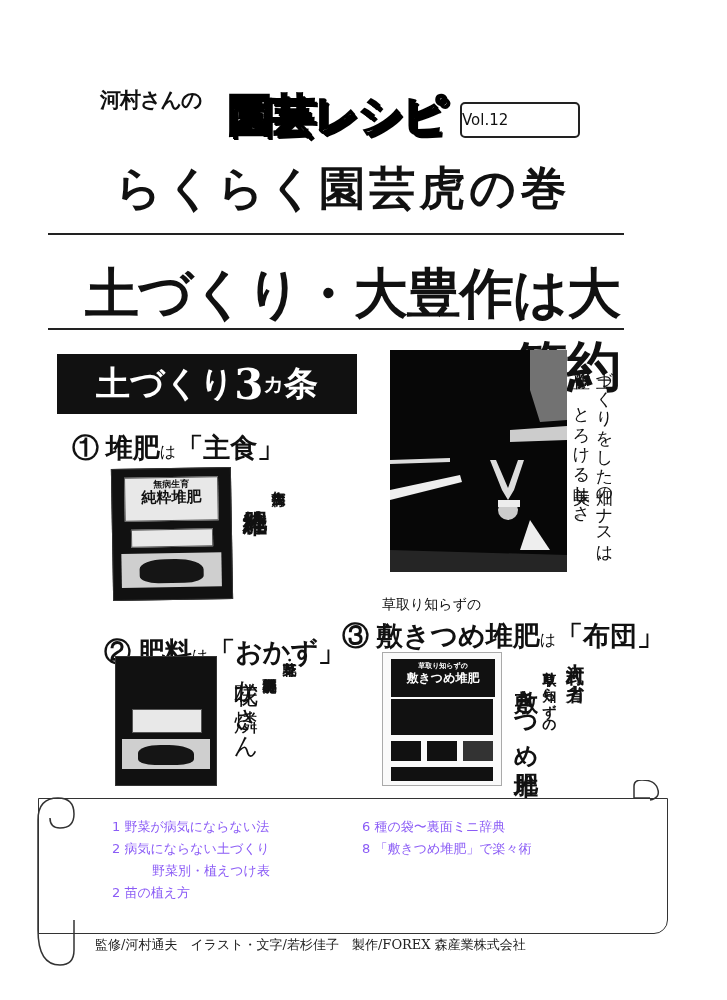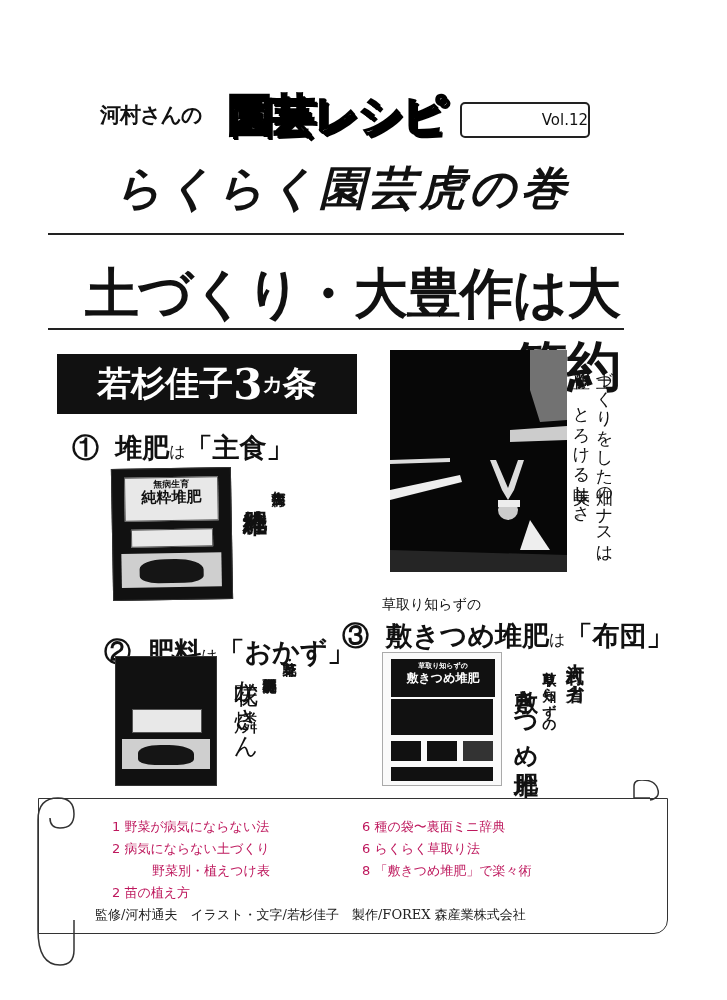--- a/index.html
+++ b/index.html
@@ -1,60 +1,60 @@
 <!DOCTYPE html>
 <html><head>
 <meta charset="utf-8">
 <style>
   html, body { margin:0; padding:0; background:#fff; }
   body { width:727px; height:1000px; position:relative; overflow:hidden; color:#111;
          font-family:"DejaVu Serif", serif; }
   .abs { position:absolute; }
-  .series-author { left:100px; top:101px; font-family:"DejaVu Sans", sans-serif; font-weight:bold; font-size:21px; letter-spacing:-1px; }
+  .series-author { left:100px; top:86px; font-family:"DejaVu Sans", sans-serif; font-weight:bold; font-size:21px; letter-spacing:-1px; }
   .series-name { left:228px; top:86px; font-family:"DejaVu Sans", sans-serif; font-weight:bold; font-size:44px; letter-spacing:-1px;
                  color:#fff; -webkit-text-stroke:2px #000; text-shadow:3px 3px 0 #000, 4px 4px 0 #000; }
   .vol-badge { left:460px; top:102px; width:116px; height:32px; border:2px solid #222; border-radius:5px;
-               font-family:"DejaVu Sans", sans-serif; font-size:15px; display:flex; align-items:center; justify-content:flex-end;padding-left:10px; }
-  .subtitle { left:115px; top:158px; font-family:"DejaVu Sans", sans-serif; font-weight:bold; font-size:46px; letter-spacing:4px;font-style:italic; }
+               font-family:"DejaVu Sans", sans-serif; font-size:15px; display:flex; align-items:center; justify-content:flex-start; }
+  .subtitle { left:115px; top:158px; font-family:"DejaVu Sans", sans-serif; font-weight:bold; font-size:46px; letter-spacing:4px; }
   .rule { left:48px; width:576px; height:2px; background:#222; }
   .headline { left:60px; top:258px; width:560px; text-align:right; font-family:"DejaVu Serif", serif; font-weight:bold; font-size:54px; letter-spacing:-1px; }
   .section-banner { left:57px; top:354px; width:300px; height:60px; background:#111; color:#fff;
                     font-family:"DejaVu Serif", serif; font-weight:bold; font-size:34px; display:flex; align-items:center; justify-content:center; }
   .section-banner .big { font-size:42px; }
   .section-banner .small { font-size:20px; }
-  .rule-head { font-family:Liberation Mono, monospace; font-weight:bold; font-size:27px; white-space:nowrap; }
+  .rule-head { font-family:Liberation Serif, serif; font-weight:bold; font-size:27px; white-space:nowrap; }
   .rule-head .num { font-size:27px; }
   .rule-head .wa { font-size:16px; font-weight:normal; }
   .rule-head .lead { position:absolute; top:-22px; left:40px; font-size:14px; font-weight:normal; }
   .vtext { writing-mode:vertical-rl; font-family:"DejaVu Serif", serif; font-weight:bold; line-height:1; }
   .photo { left:390px; top:350px; width:177px; height:222px; background:#060606; overflow:hidden; }
   .bag { background:#111; border:1px solid #333; }
   .bag .label { position:absolute; background:#e8e8e8; border:1px solid #555; font-family:"DejaVu Serif", serif; font-weight:bold; color:#111; text-align:center; }
   .bag .window { position:absolute; background:#cfcfcf; }
   .bag .blob { position:absolute; background:#151515; border-radius:40% 45% 30% 30%; }
   .scroll { left:38px; top:798px; width:628px; height:134px; border:1.5px solid #333; border-radius:0 0 14px 0; }
-  .toc-col { font-family:"DejaVu Sans", sans-serif; font-size:13px; line-height:22px; color:#be185d; }
-  .credits { left:95px; top:906px; font-family:"DejaVu Serif", serif; font-size:13px; color:#222; white-space:nowrap; }
+  .toc-col { font-family:"DejaVu Sans", sans-serif; font-size:13px; line-height:22px; color:#8b5cf6; }
+  .credits { left:95px; top:936px; font-family:"DejaVu Serif", serif; font-size:13px; color:#222; white-space:nowrap; }
 </style>
 </head>
 <body>
 
 <div class="abs series-author">河村さんの</div>
 <div class="abs series-name">園芸レシピ</div>
 <div class="abs vol-badge">
   <span>Vol.12</span>
 </div>
 <div class="abs subtitle">らくらく園芸虎の巻</div>
 
 <div class="abs rule" style="top:233px;"></div>
 <div class="abs headline">土づくり・大豊作は大節約</div>
 <div class="abs rule" style="top:328px;"></div>
 
 <div class="abs section-banner">
-  <span>若杉佳子</span>
+  <span>土づくり</span>
   <span class="big">3</span>
   <span class="small">カ</span>
   <span>条</span>
 </div>
 
 <div class="abs rule-head" style="left:72px; top:430px;">
   <span class="num">①</span>
   <span>堆肥</span><span class="wa">は</span><span>「主食」</span>
 </div>
 <div class="abs bag" style="left:112px; top:468px; width:118px; height:130px; transform:rotate(-1deg);">
@@ -130,17 +130,16 @@
 </svg>
 
 <div class="abs toc-col" style="left:112px; top:816px;">
   <div>1 野菜が病気にならない法</div>
   <div>2 病気にならない土づくり</div>
   <div style="padding-left:14px;">　　野菜別・植えつけ表</div>
   <div>2 苗の植え方</div>
 </div>
 <div class="abs toc-col" style="left:362px; top:816px;">
   <div>6 種の袋〜裏面ミニ辞典</div>
-  <div>6 らくらく草取り法</div>
   <div>8 「敷きつめ堆肥」で楽々術</div>
 </div>
 
 <div class="abs credits">監修/河村通夫　イラスト・文字/若杉佳子　製作/FOREX 森産業株式会社</div>
 
 </body></html>

